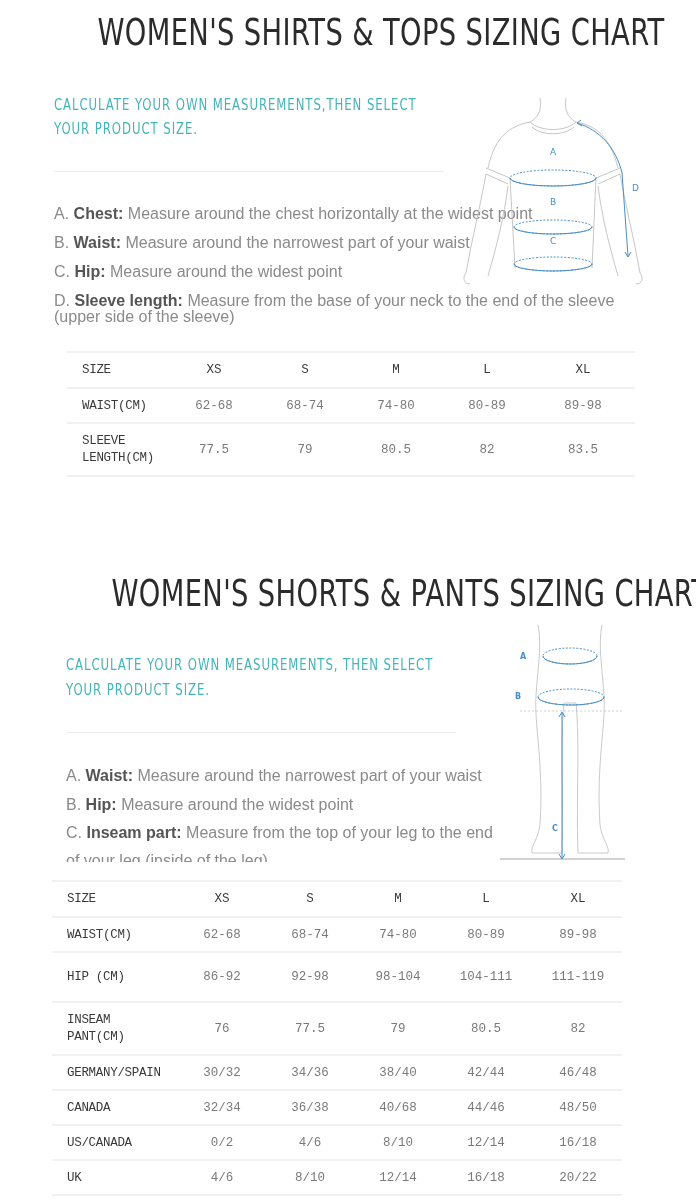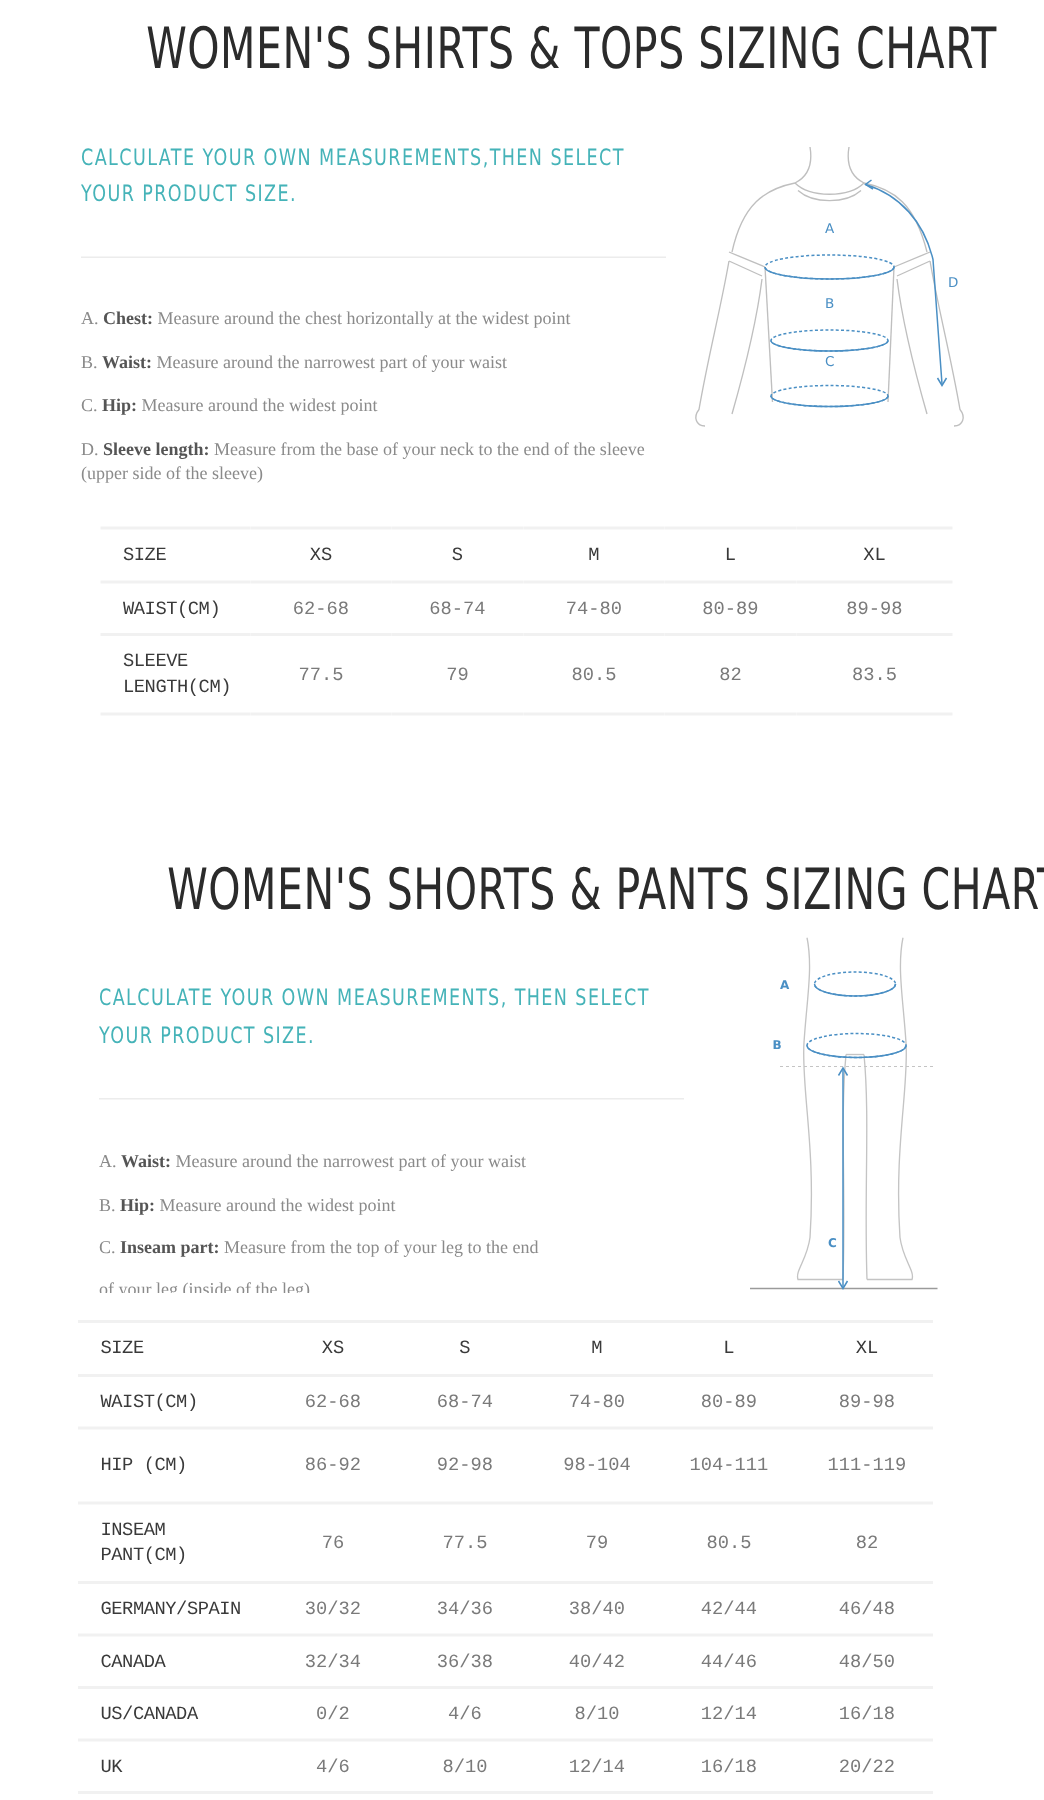--- a/index.html
+++ b/index.html
@@ -13,21 +13,21 @@
       transform: scaleX(0.72); transform-origin: center;
       font-size: 38px; line-height: 44px; white-space: nowrap;
     }
     .subtitle {
       position: absolute; color: #45b3b8; font-family: "DejaVu Sans", sans-serif;
       font-size: 15px; line-height: 25px; letter-spacing: 1.2px;
       transform: scaleX(0.78); transform-origin: left top; white-space: nowrap;
     }
     .rule { position: absolute; height: 1px; background: #ececec; }
 
-    .desc { position: absolute; font-family: Liberation Serif, serif; font-size: 12px; color: #8a8a8a; white-space: nowrap; }
+    .desc { position: absolute; font-family: Liberation Sans, sans-serif; font-size: 16px; color: #8a8a8a; white-space: nowrap; }
     .desc b { color: #555; font-weight: bold; }
     .desc .line { position: absolute; left: 0; }
 
     .illus { position: absolute; }
 
     table.size { position: absolute; border-collapse: collapse; font-family: Liberation Mono, monospace; }
     table.size td { font-size: 12.5px; color: #7a7a7a; text-align: center; border-bottom: 2px solid #f1f1f1; vertical-align: middle; }
     table.size td.rh { text-align: left; color: #3a3a3a; font-size: 12.5px; letter-spacing: -0.3px; }
     table.size tr.head td { color: #3a3a3a; }
     table.size tr.top td { border-top: 2px solid #f1f1f1; }
@@ -253,21 +253,21 @@
       <td>30/32</td>
       <td>34/36</td>
       <td>38/40</td>
       <td>42/44</td>
       <td>46/48</td>
     </tr>
     <tr style="height:35px;">
       <td class="rh" style="padding-left:15px;">CANADA</td>
       <td>32/34</td>
       <td>36/38</td>
-      <td>40/42</td>
+      <td>40/68</td>
       <td>44/46</td>
       <td>48/50</td>
     </tr>
     <tr style="height:35px;">
       <td class="rh" style="padding-left:15px;">US/CANADA</td>
       <td>0/2</td>
       <td>4/6</td>
       <td>8/10</td>
       <td>12/14</td>
       <td>16/18</td>

